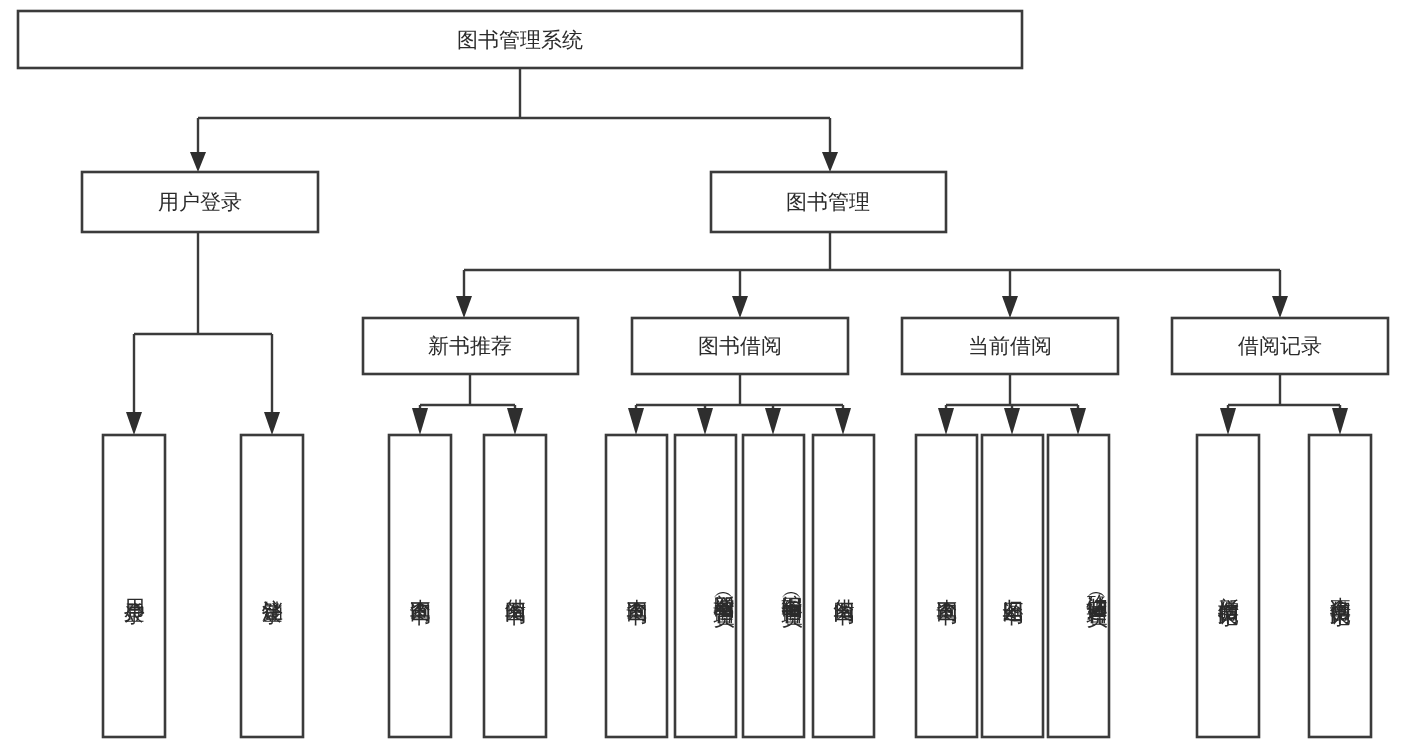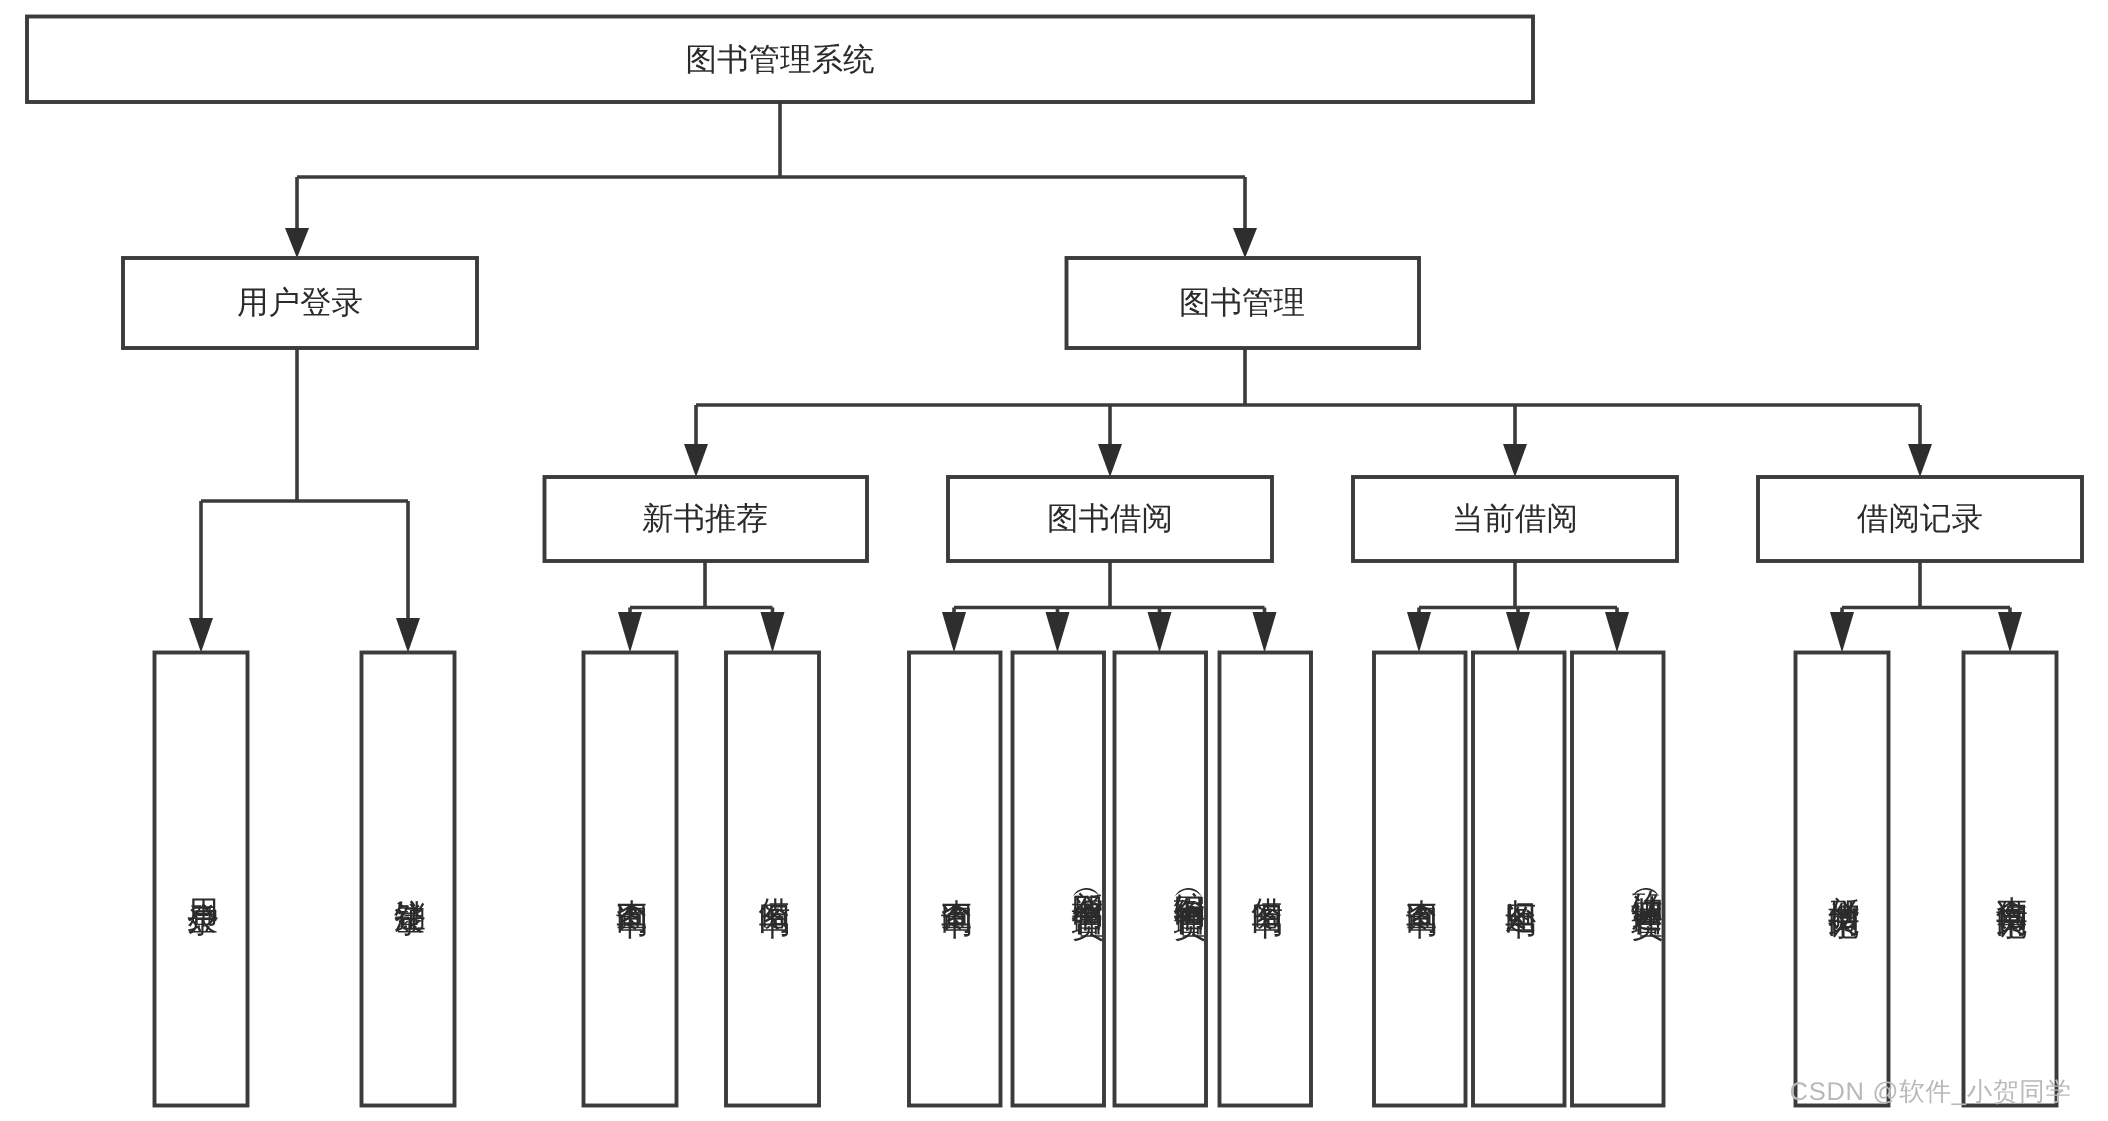--- a/index.html
+++ b/index.html
@@ -206,15 +206,14 @@
   <div class="leaf-label-wrap" style="left:743px; top:438px; width:61px; height:296px; align-items:flex-start;">编辑图书（管理员）</div>
   <div class="leaf-label-wrap" style="left:813px; top:435px; width:61px; height:302px;">借阅图书</div>
 
   <div class="leaf-label-wrap" style="left:916px; top:435px; width:61px; height:302px;">查询图书</div>
   <div class="leaf-label-wrap" style="left:982px; top:435px; width:61px; height:302px;">归还图书</div>
   <div class="leaf-label-wrap" style="left:1048px; top:438px; width:61px; height:296px; align-items:flex-start;">确认归还（管理员）</div>
 
   <div class="leaf-label-wrap" style="left:1197px; top:435px; width:62px; height:302px;">新增借阅记录</div>
   <div class="leaf-label-wrap" style="left:1309px; top:435px; width:62px; height:302px;">查询借阅记录</div>
 
-  <div class="watermark" style="left:1193px; top:716px;">CSDN @软件_小贺同学</div>
 
 </div>
 
 </body></html>

